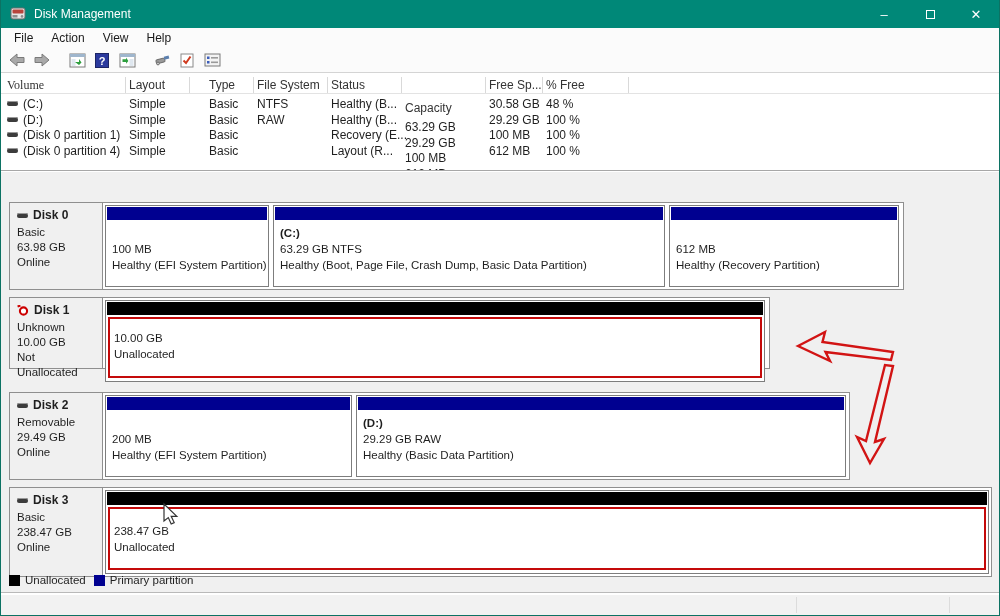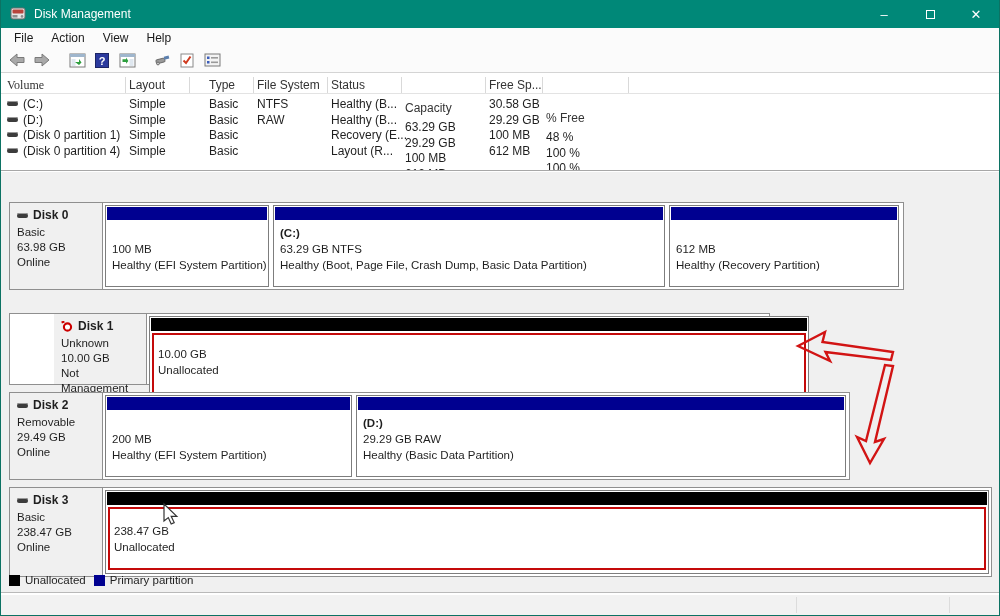--- a/index.html
+++ b/index.html
@@ -25,21 +25,21 @@
   .tb-gap { width:10px; }
 
   
   .listview { position:absolute; top:74px; left:0; right:0; height:96px; background:#fff; }
   .lv-header { position:absolute; top:2px; left:0; right:0; height:18px; border-bottom:1px solid #e3e3e3; }
   .lv-header span { position:absolute; top:2px; color:#333; }
   .lv-sep { position:absolute; top:1px; width:1px; height:16px; background:#d9d9d9; }
   .lv-row { position:absolute; left:0; right:0; height:15px; }
   .lv-row span { position:absolute; top:0; white-space:nowrap; }
   .c0h{left:6px;font-family:Liberation Serif, serif;} .c0{left:22px;} .c1{left:128px;} .c2{left:208px;} .c3{left:256px;}
-  .c4{left:330px;} .c5{left:404px;margin-top:23px;} .c6{left:488px;} .c7{left:545px;margin-top:33px;}
+  .c4{left:330px;} .c5{left:404px;margin-top:23px;} .c6{left:488px;} .c7{left:545px;}
   .vol-icon { position:absolute; left:6px; top:4px; width:11px; height:5px; background:#3c3c3c; border-radius:2px; box-shadow:inset 0 1px 0 #9a9a9a; }
 
   
   .splitter { position:absolute; top:170px; left:0; right:0; height:2px; background:#a7a7a7; border-bottom:1px solid #fff; }
 
   
   .graphical { position:absolute; top:172px; left:0; right:0; height:420px; background:#f0f0f0; }
   .disk-row { position:absolute; left:8px; background:#fff; border:1px solid #8f8f8f; display:flex;margin-top:25px; }
   .disk-label { width:93px; background:#f0f0f0; border-right:1px solid #8f8f8f; padding:5px 6px 0 7px; font-size:11.5px; line-height:15px; flex:none; }
   .disk-name { display:flex; align-items:center; gap:5px; font-weight:bold; font-size:12px; margin-bottom:2px; }
@@ -259,34 +259,34 @@
           <div class="band band-primary"></div>
           <div class="cell-body">
             <div class="p-title"></div>
             <div class="p-line">612 MB</div>
             <div class="p-line">Healthy (Recovery Partition)</div>
           </div>
         </div>
       </div>
     </div>
 
-    <div class="disk-row" style="top:116px; width:761px; height:72px;padding-left:44px;">
+    <div class="disk-row" style="top:100px; width:761px; height:72px;">
       <div class="disk-label">
         <div class="disk-name">
           <span style="display:inline-flex;">
             <svg width="12" height="11" viewBox="0 0 12 11">
                 <rect x="0.5" y="0" width="3" height="2" fill="#c00" transform="rotate(-20 2 1)"></rect>
                 <circle cx="6.5" cy="6" r="3.6" fill="#fff" stroke="#c00" stroke-width="2.1"></circle>
               </svg>
           </span>
           <span>Disk 1</span>
         </div>
         <div>Unknown</div>
         <div>10.00 GB</div>
-        <div>Not Management</div>
+        <div>Not Unallocated</div>
       </div>
       <div class="partitions">
         <div class="cell" style="left:2px; width:660px;">
           <div class="band band-unallocated"></div>
           <div class="red-box">
             <div class="p-line">10.00 GB</div>
             <div class="p-line">Unallocated</div>
           </div>
         </div>
       </div>

